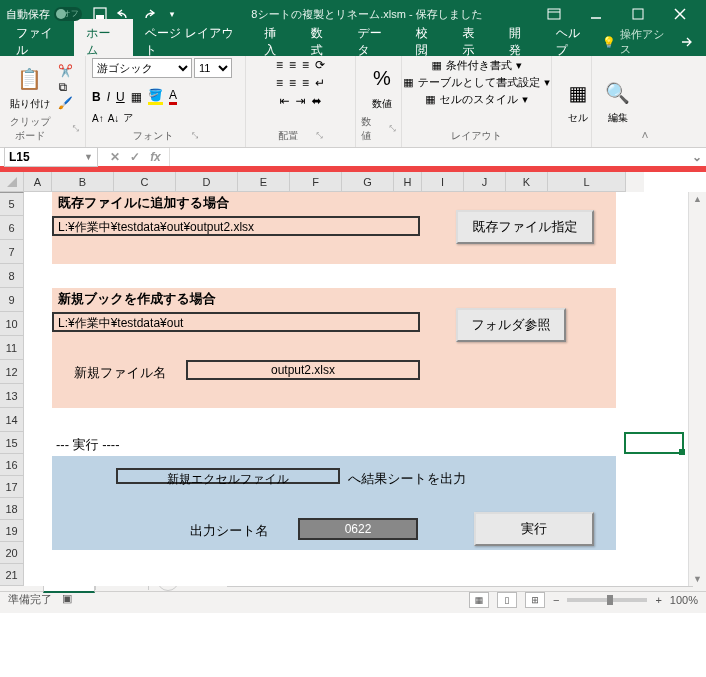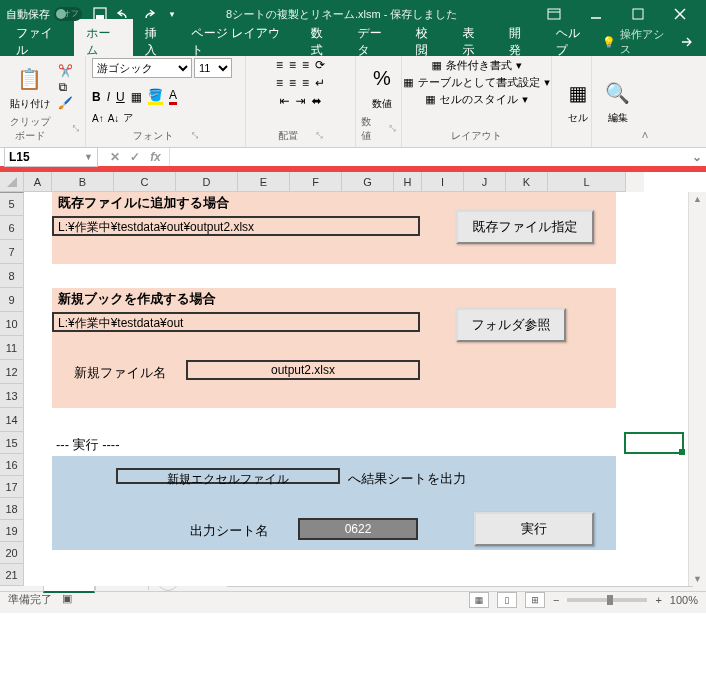--- a/index.html
+++ b/index.html
@@ -5,21 +5,21 @@
 * { margin: 0; padding: 0; box-sizing: border-box; font-family: "Yu Gothic", "Meiryo", sans-serif; }
 body { background: #fff; font-size: 12px; overflow: hidden; width: 706px; height: 677px; }
 
 .titlebar { background: #0d6947; height: 28px; display: flex; align-items: center; color: #fff; padding: 0 6px; font-size: 11px; }
 .titlebar .autosave { display: flex; align-items: center; gap: 4px; margin-right: 10px; }
 .titlebar .toggle { width: 28px; height: 14px; background: #0a5238; border-radius: 7px; position: relative; }
 .titlebar .toggle::after { content: "オフ"; font-size: 8px; color: #7bb89f; position: absolute; right: 3px; top: 1px; }
 .titlebar .toggle::before { content: ""; width: 10px; height: 10px; background: #7bb89f; border-radius: 50%; position: absolute; left: 2px; top: 2px; }
 .titlebar .qat { display: flex; gap: 8px; margin-right: 20px; }
 .titlebar .qat-icon { width: 16px; height: 16px; display: flex; align-items: center; justify-content: center; }
-.titlebar .title { flex: 1; text-align: left; color: #e8f3ee; margin-left: 26px; }
+.titlebar .title { flex: 1; text-align: center; color: #e8f3ee; }
 .titlebar .wincontrols { display: flex; gap: 2px; }
 .titlebar .wincontrols div { width: 40px; height: 24px; display: flex; align-items: center; justify-content: center; }
 
 .ribbon-tabs { background: #0d6947; height: 28px; display: flex; align-items: center; padding-left: 4px; color: #fff; font-size: 12px; }
 .ribbon-tabs .tab { padding: 6px 12px; cursor: pointer; }
 .ribbon-tabs .tab.active { background: #f3f2f1; color: #0d6947; }
 .ribbon-tabs .tellme { margin-left: auto; display: flex; align-items: center; gap: 4px; padding-right: 8px; color: #d0e8db; font-size: 11px; }
 
 .ribbon { background: #f3f2f1; border-bottom: 1px solid #d0cfce; height: 92px; display: flex; }
 .rgroup { border-right: 1px solid #e0dfde; padding: 2px 6px; display: flex; flex-direction: column; justify-content: space-between; }
@@ -131,22 +131,22 @@
           <line x1="1" y1="1" x2="11" y2="11" stroke="#fff" stroke-width="1.5"></line>
           <line x1="11" y1="1" x2="1" y2="11" stroke="#fff" stroke-width="1.5"></line>
         </svg>
       </div>
   </div>
 </div>
 
 <div class="ribbon-tabs">
   <div class="tab">ファイル</div>
   <div class="tab active">ホーム</div>
+  <div class="tab">ページ レイアウト</div>
   <div class="tab">挿入</div>
-  <div class="tab">ページ レイアウト</div>
   <div class="tab">数式</div>
   <div class="tab">データ</div>
   <div class="tab">校閲</div>
   <div class="tab">表示</div>
   <div class="tab">開発</div>
   <div class="tab">ヘルプ</div>
   <div class="tellme">
     <span>💡</span>
     <span>操作アシス</span>
   </div>

